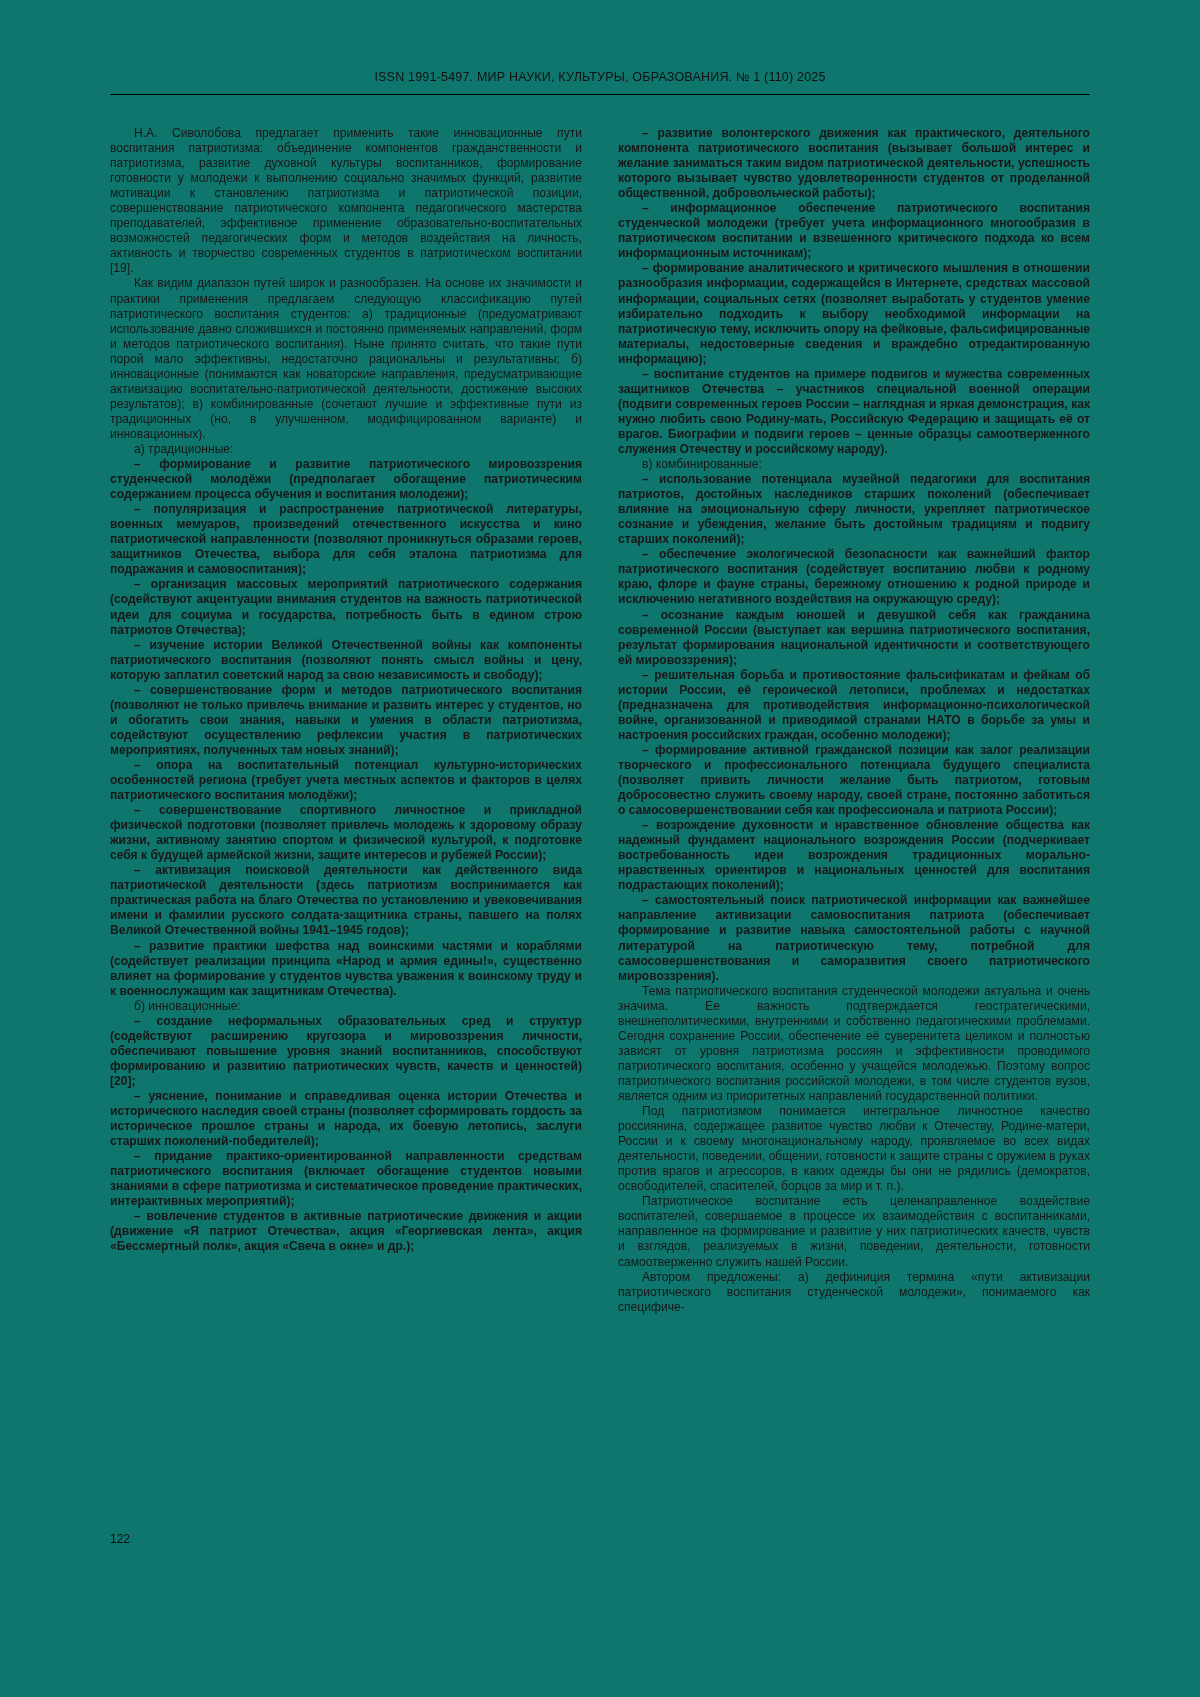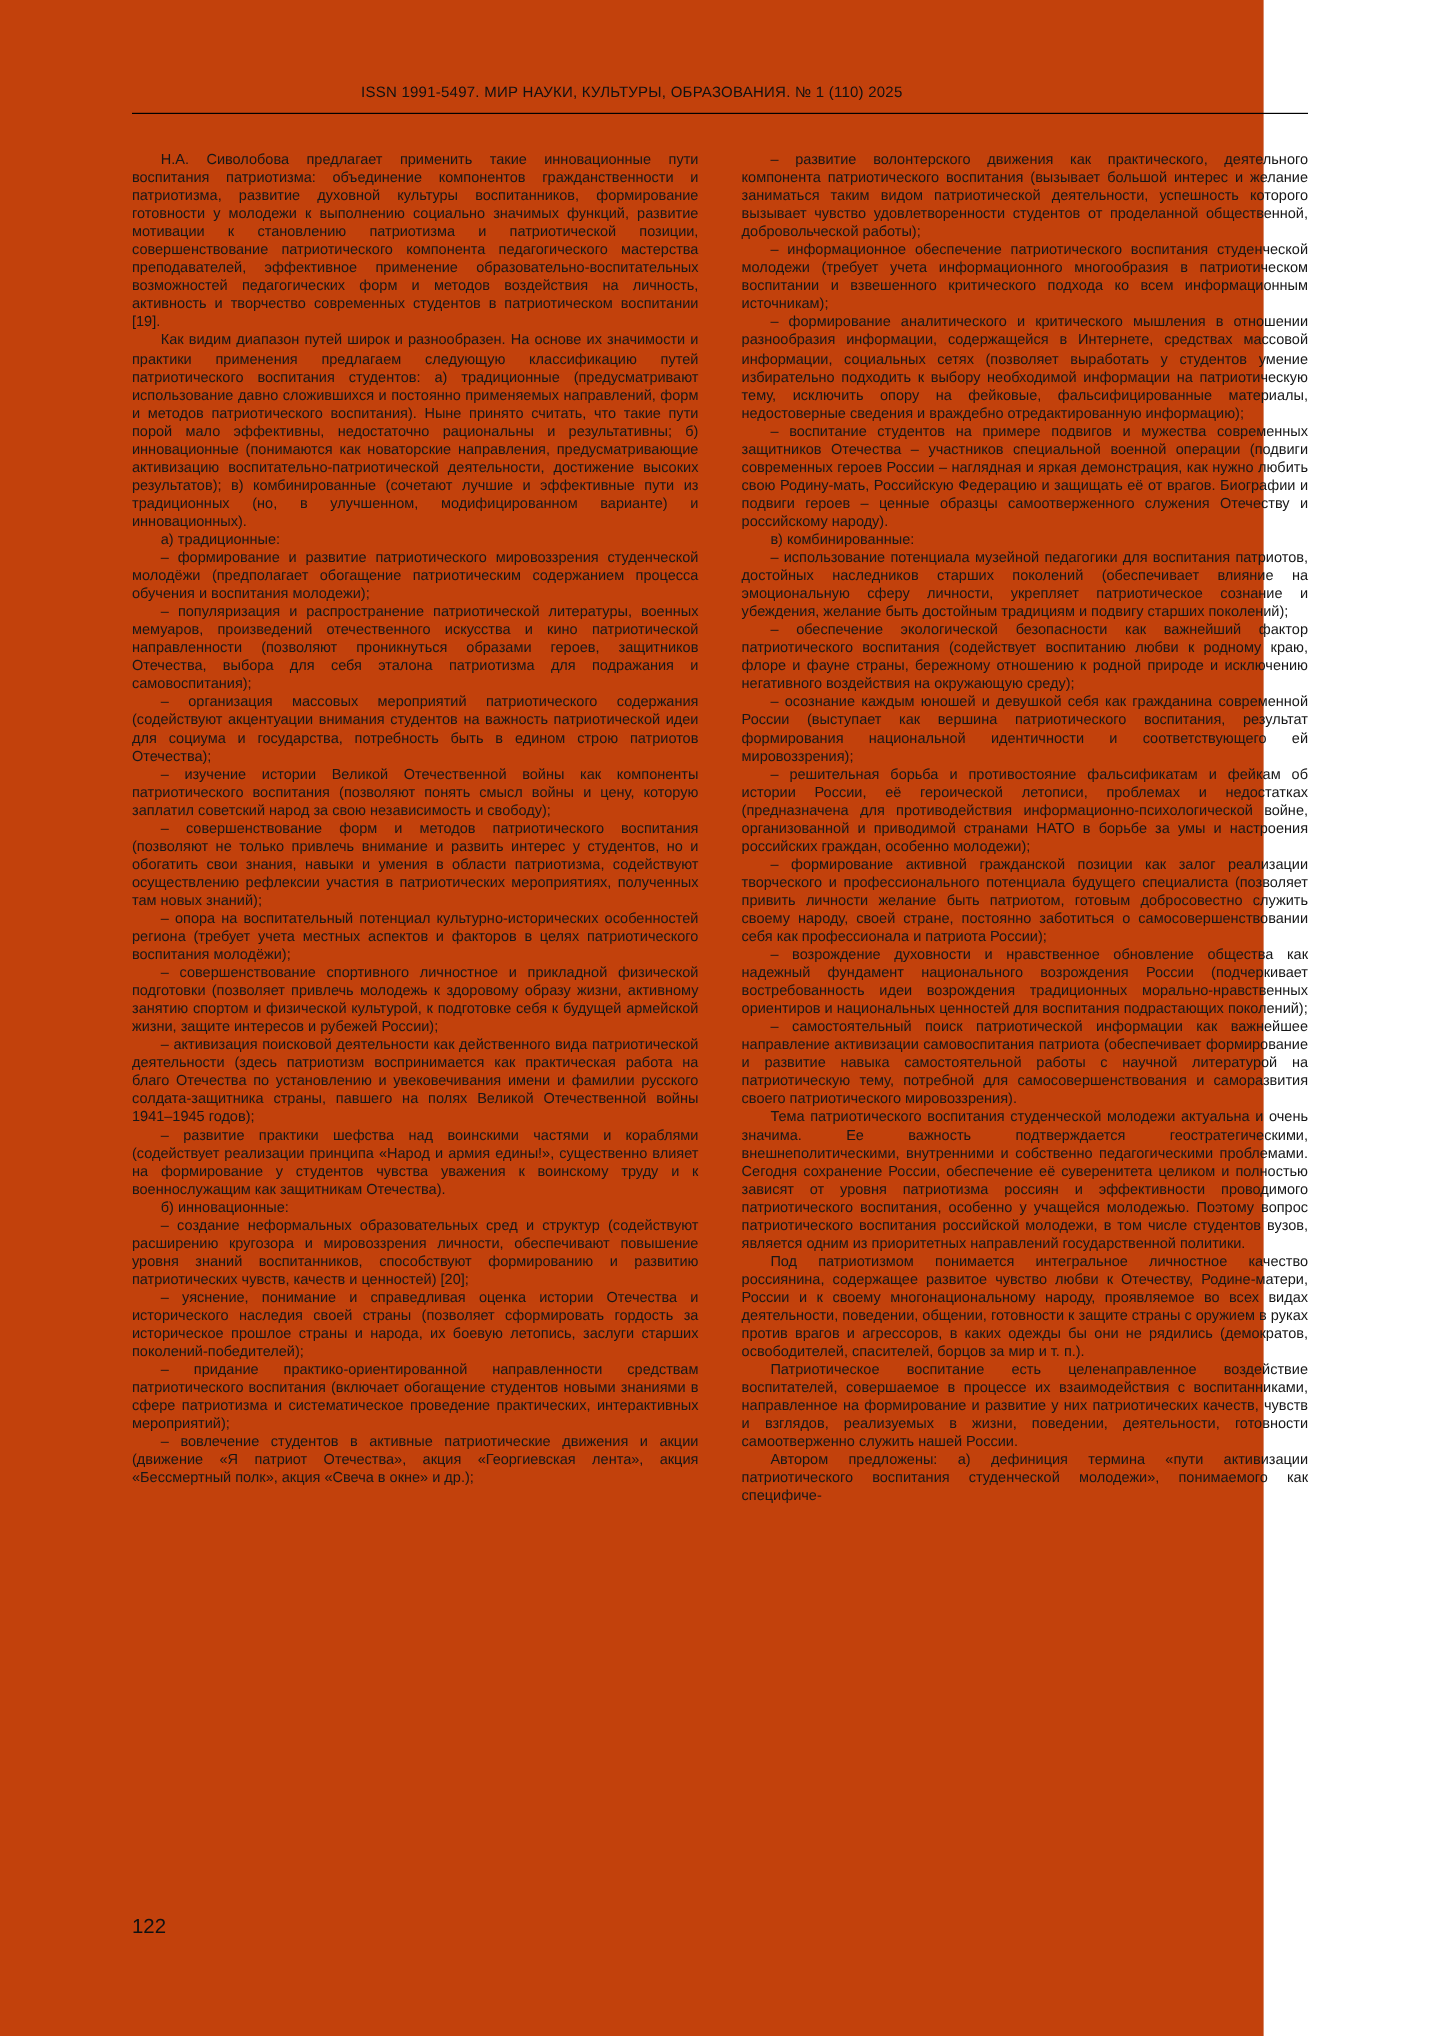--- a/index.html
+++ b/index.html
@@ -8,25 +8,25 @@
     background: #ffffff;
   }
   body {
     width: 1200px;
     height: 1697px;
     font-family: "Liberation Sans", sans-serif;
     color: #1a1a1a;
   }
   .page {
     position: relative;
-    width: 1053px;
+    width: 1200px;
     height: 1697px;
     box-sizing: border-box;
     padding: 4px;
-    background: #c2410c;
+    background: #0f766e;
   }
   .header {
     position: absolute;
     top: 70px;
     left: 110px;
     right: 110px;
     text-align: center;
     font-size: 12.5px;
     letter-spacing: 0.2px;
     color: #111;
@@ -56,26 +56,27 @@
     text-align: justify;
     text-justify: inter-word;
     hyphens: manual;
     color: #171717;
   }
   p.indent {
     text-indent: 24px;
   }
   p.dash {
     text-indent: 24px;
+    font-weight: bold;
   }
   .pagenum {
     position: absolute;
     left: 110px;
-    top: 1596px;
-    font-size: 17px;
+    top: 1532px;
+    font-size: 12px;
     color: #111;
   }
 </style>
 </head>
 <body>
 
 <div class="page">
 
   <div class="header">ISSN 1991-5497. МИР НАУКИ, КУЛЬТУРЫ, ОБРАЗОВАНИЯ.  № 1 (110) 2025</div>
   <div class="header-rule"></div>

